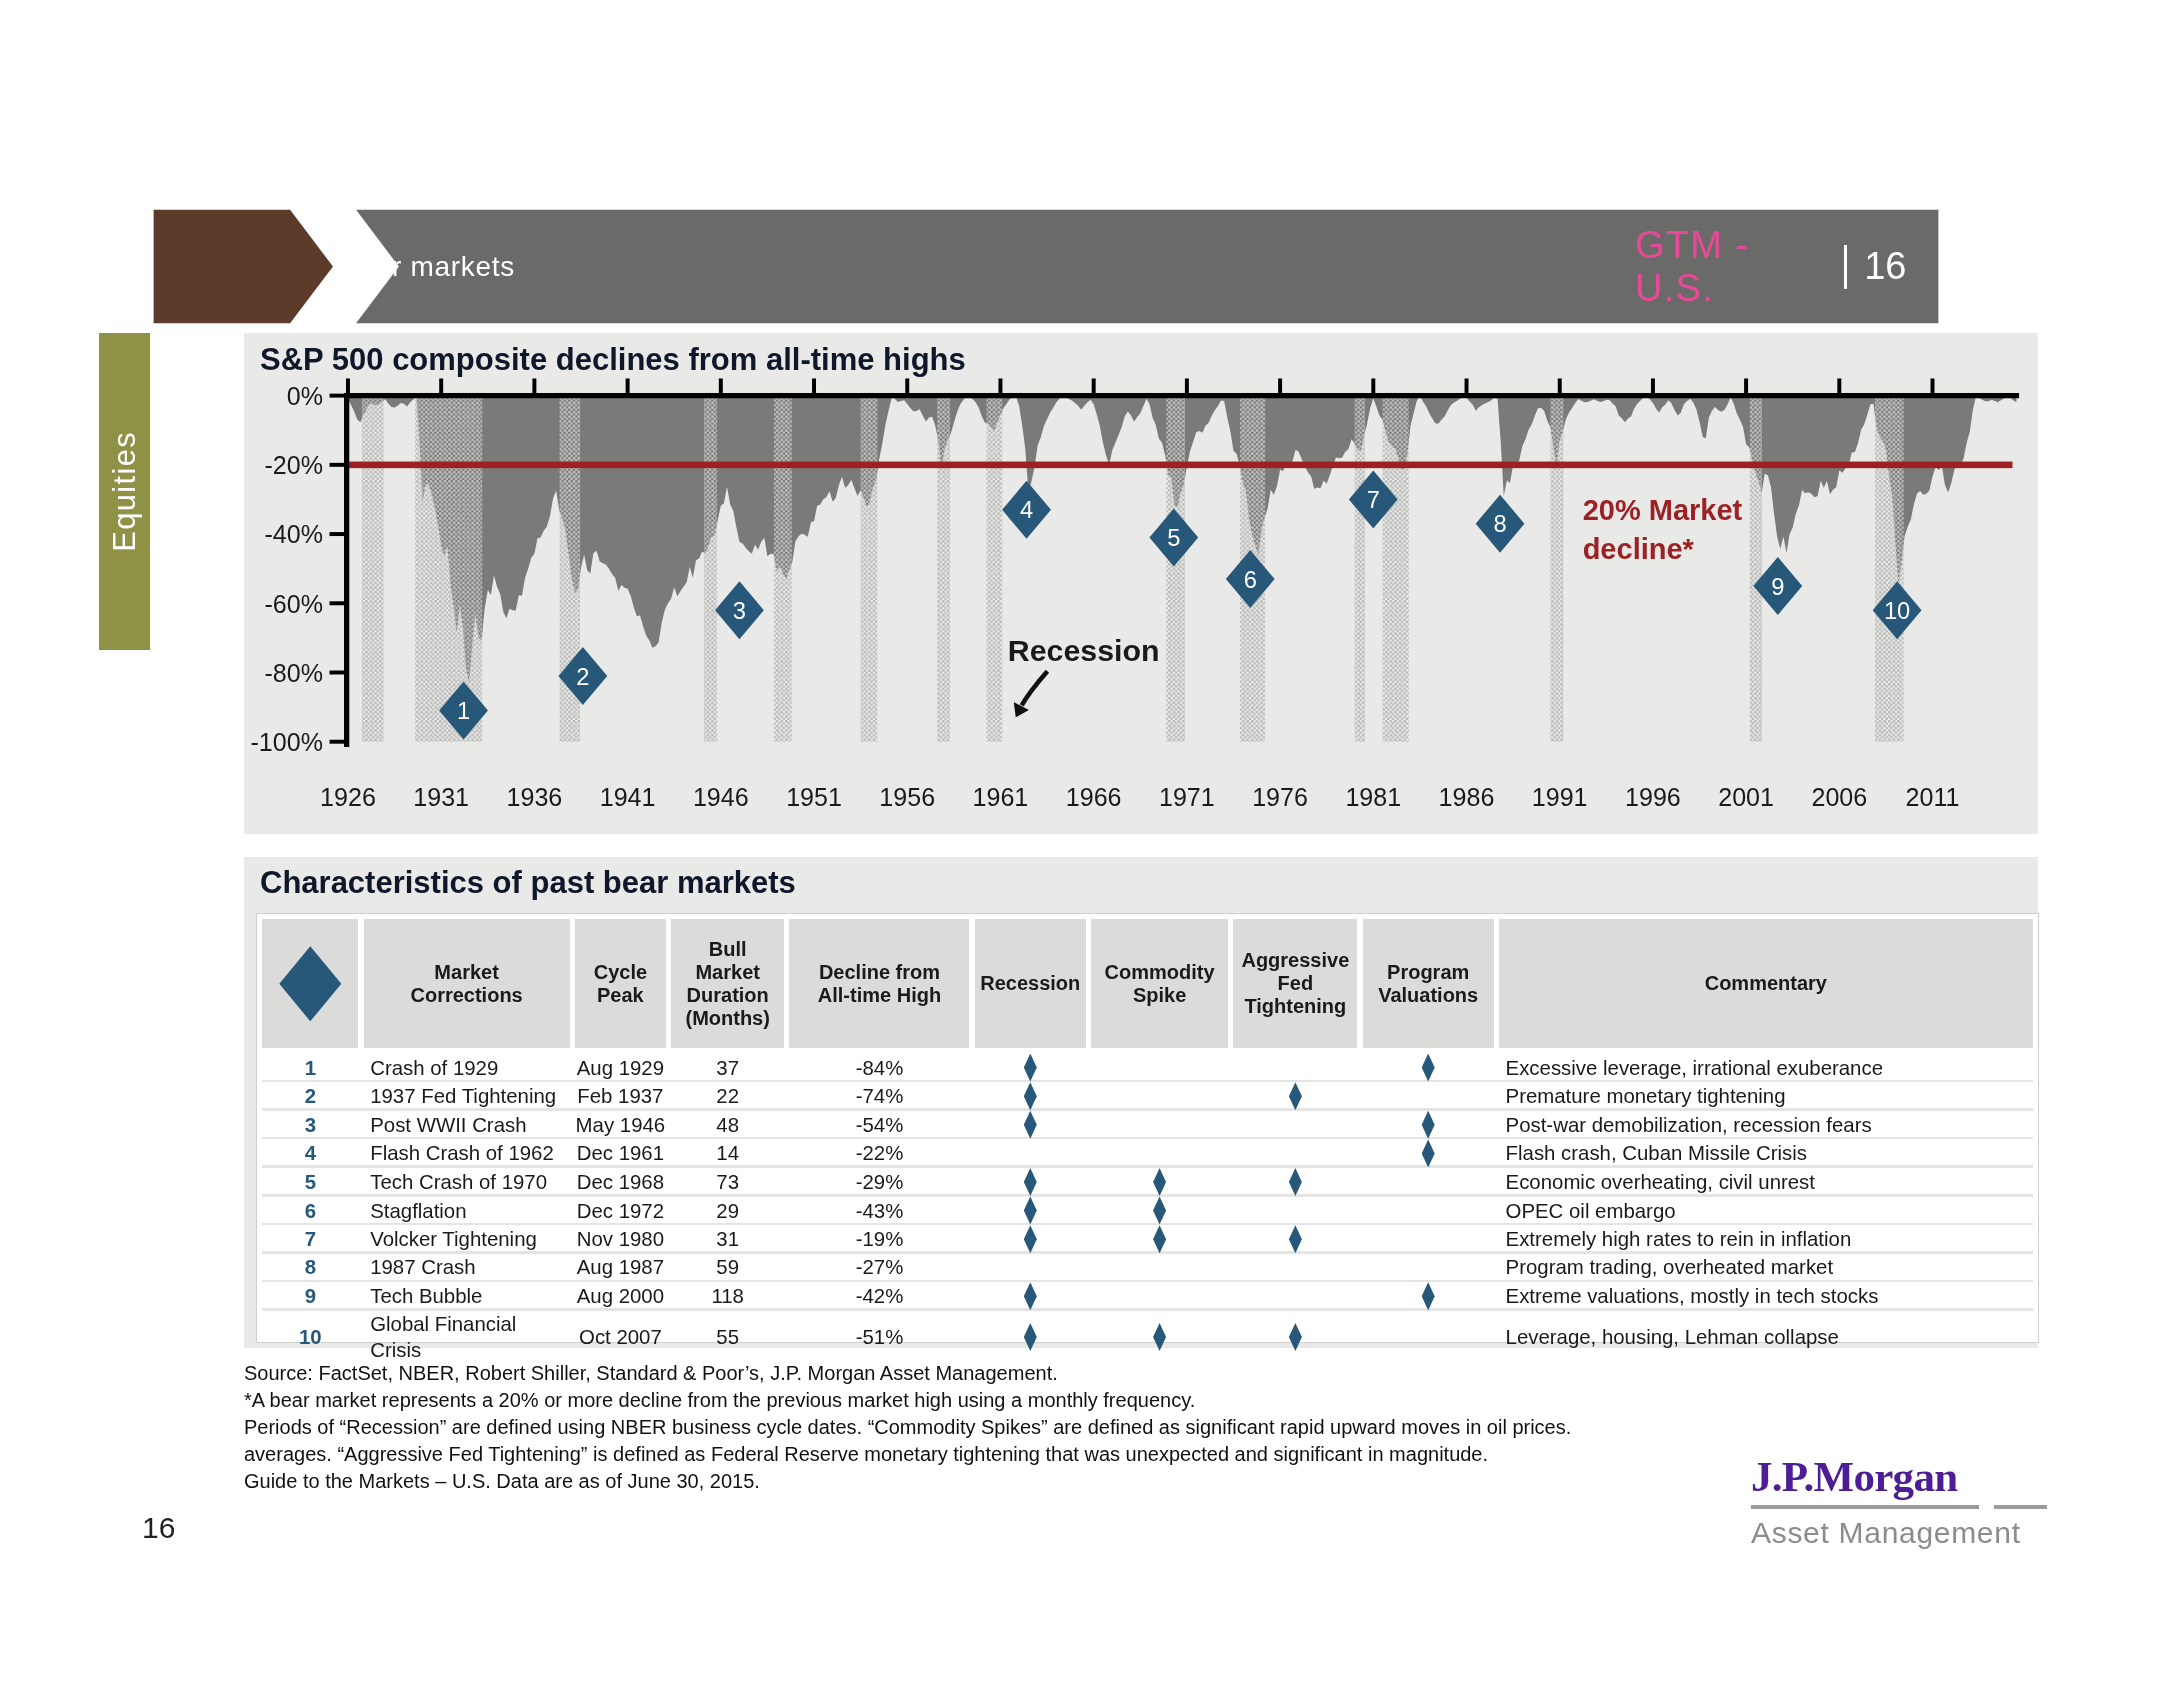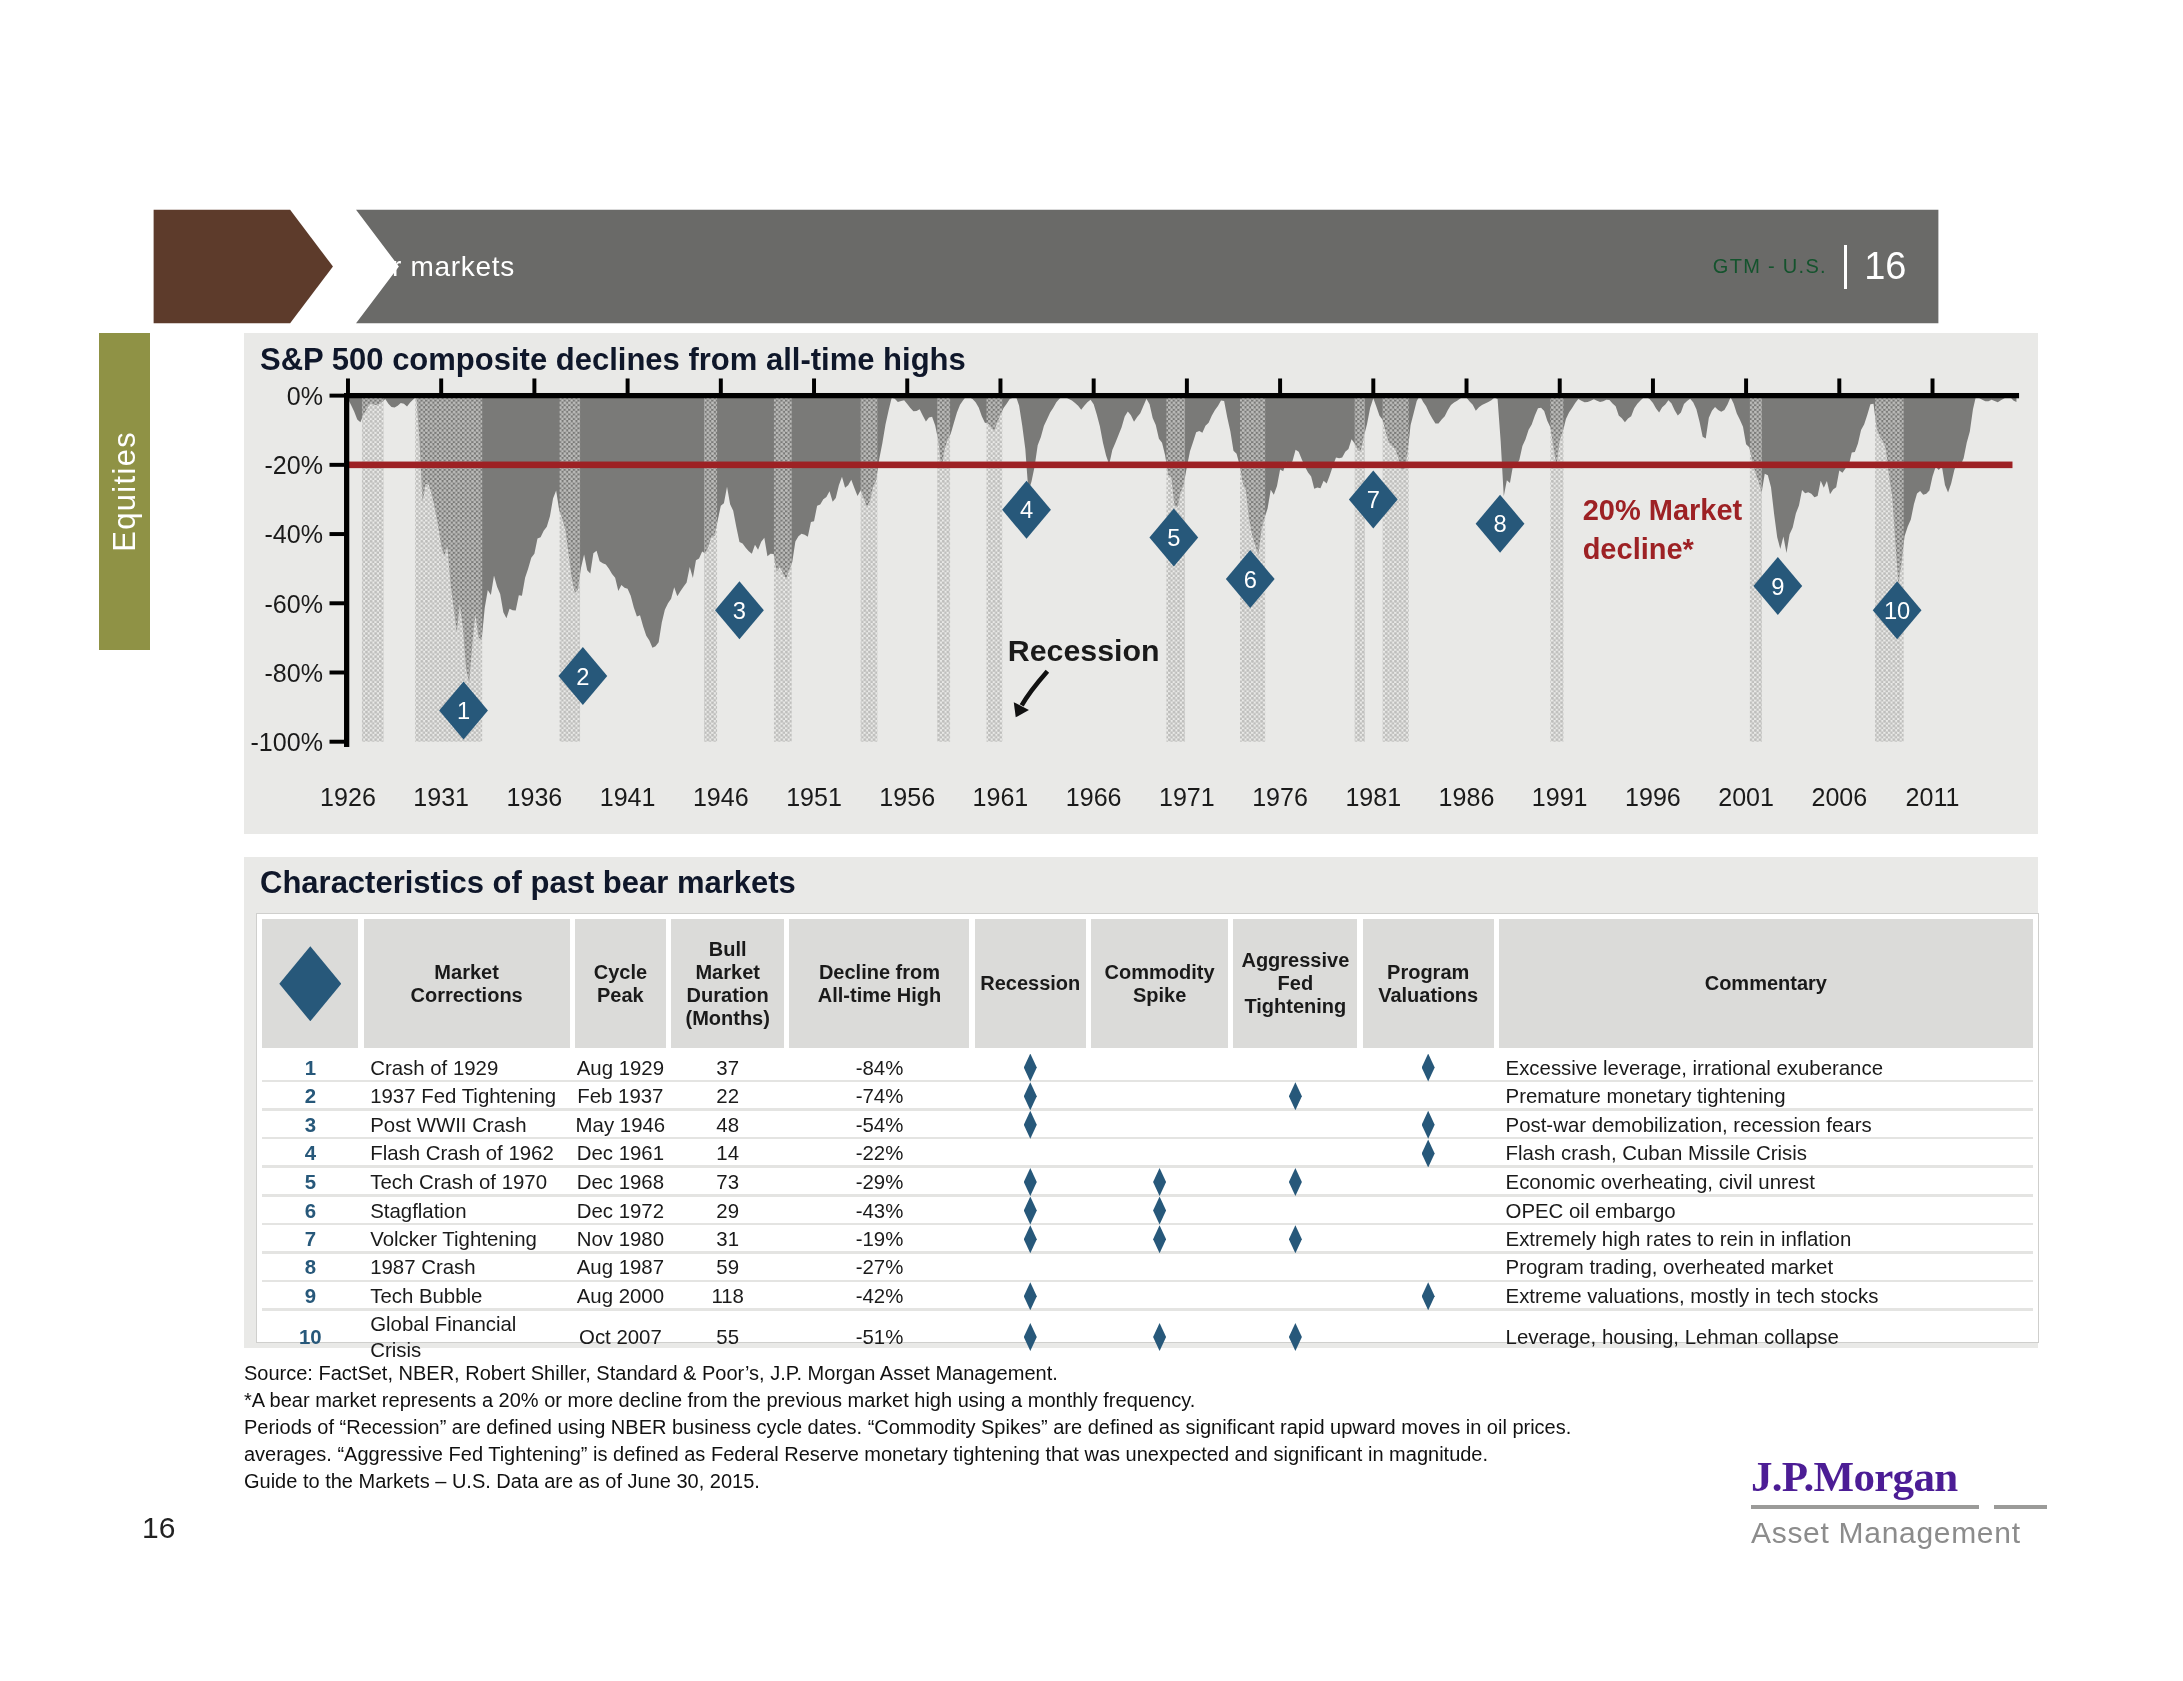--- a/index.html
+++ b/index.html
@@ -10,21 +10,21 @@
   
   #header-svg{position:absolute;left:0;top:0;}
   .slide-title{
     position:absolute;left:340px;top:210px;height:113px;display:flex;align-items:center;
     color:#ffffff;font-size:28px;letter-spacing:0.7px;
   }
   .gtm-box{
     position:absolute;left:1635px;top:210px;width:290px;height:113px;
     display:flex;align-items:center;justify-content:flex-end;gap:17px;padding-right:18.5px;box-sizing:border-box;
   }
-  .gtm-label{color:#14532d;font-size:20px;letter-spacing:1.3px;}
+  .gtm-label{color:#ec4899;font-size:38px;letter-spacing:1.3px;}
   .gtm-divider{width:3.3px;height:44px;background:#ffffff;}
   .gtm-page{color:#fff;font-size:38px;}
   
   .equities-tab{
     position:absolute;left:99px;top:333px;width:51px;height:317px;background:#8f9245;
     display:flex;align-items:center;justify-content:center;
   }
   .equities-tab span{
     writing-mode:vertical-rl;transform:rotate(180deg);color:#fff;font-size:31px;letter-spacing:1.3px;
   }

